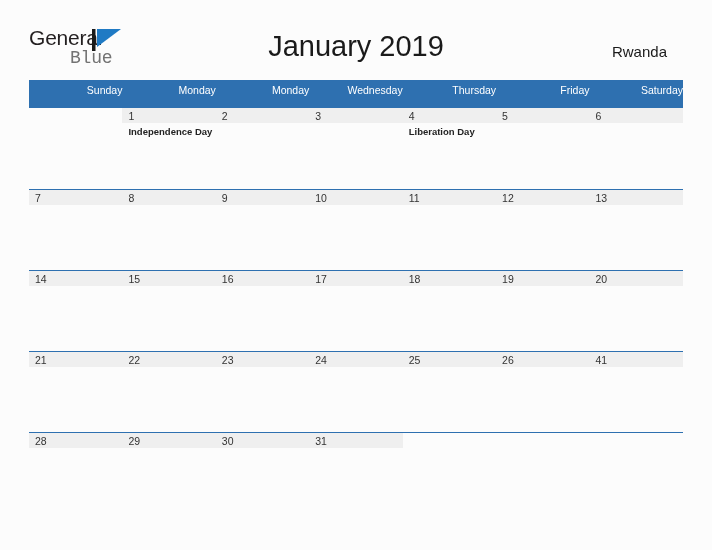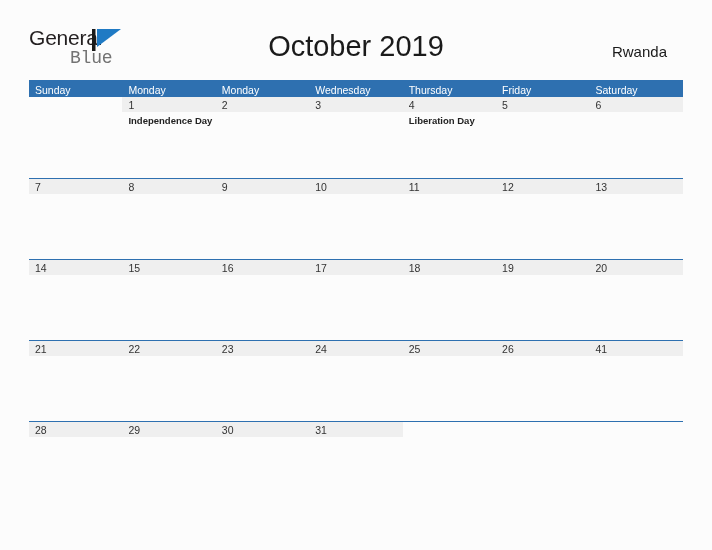--- a/index.html
+++ b/index.html
@@ -89,22 +89,22 @@
     width: 654px;
     border-collapse: collapse;
     table-layout: fixed;
   }
 
   .calendar th {
     background: #2e70b0;
     color: #ffffff;
     font-size: 10.5px;
     font-weight: normal;
-    text-align: left;
-    padding: 4px 0 1px 6px;
+    text-align: right;
+    padding: 4px 0 12px 6px;
     height: 8px;
     font-family: "Liberation Sans", sans-serif;
   }
 
   .calendar td {
     vertical-align: top;
     padding: 0;
     width: 93.43px;
   }
 
@@ -162,21 +162,21 @@
     <span class="logo-general">General</span>
     <span class="logo-mark">
       <svg width="31" height="22" viewBox="0 0 31 22" xmlns="http://www.w3.org/2000/svg">
         <rect x="0" y="0" width="3.5" height="22" fill="#1a1a1a"></rect>
         <polygon points="5,0 29,0 5,18" fill="#1f7ac4"></polygon>
       </svg>
     </span>
     <span class="logo-blue">Blue</span>
   </div>
 
-  <h1 class="calendar-title">October 2019</h1>
+  <h1 class="calendar-title">January 2019</h1>
 
   <div class="country-label">Rwanda</div>
 
 </div>
 
 <table class="calendar">
   <thead>
     <tr>
       <th>Sunday</th>
       <th>Monday</th>

